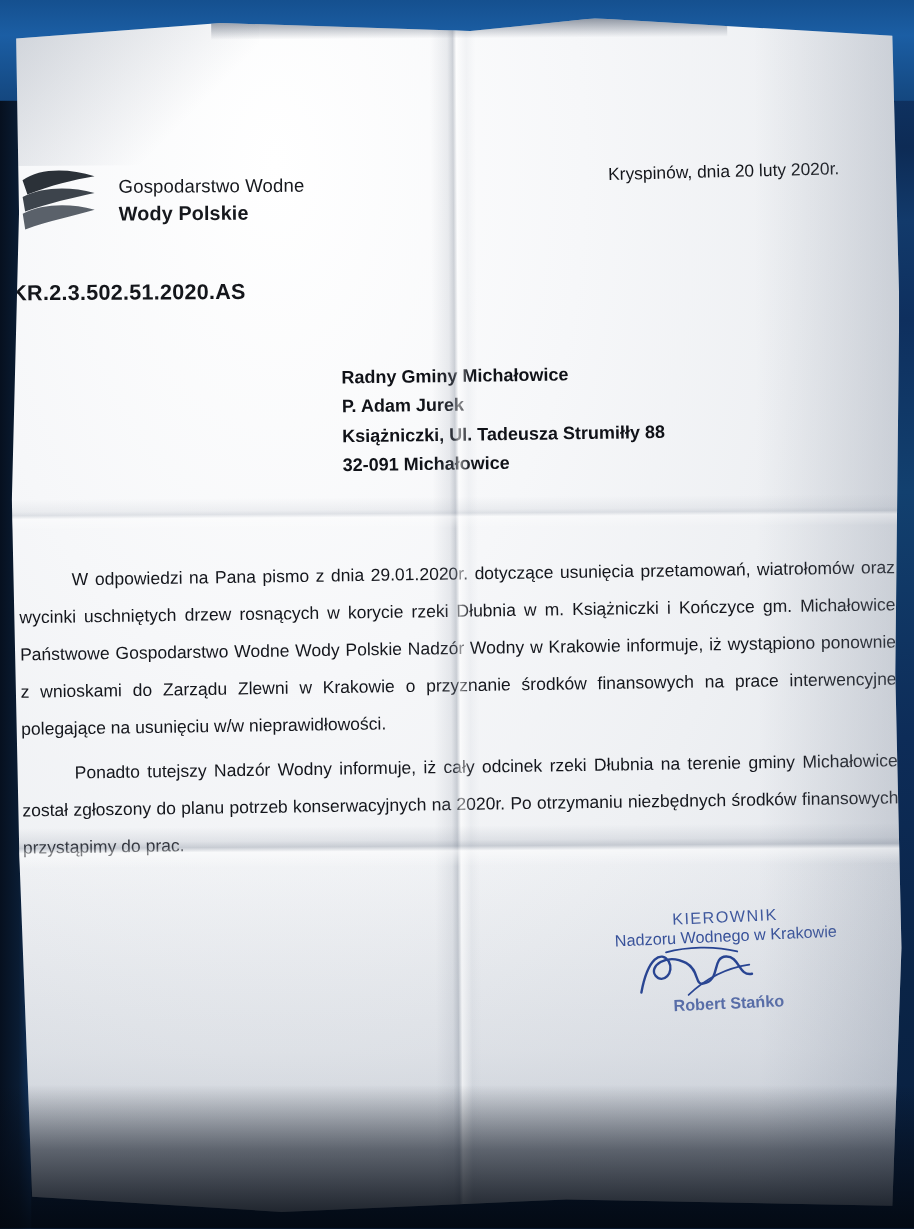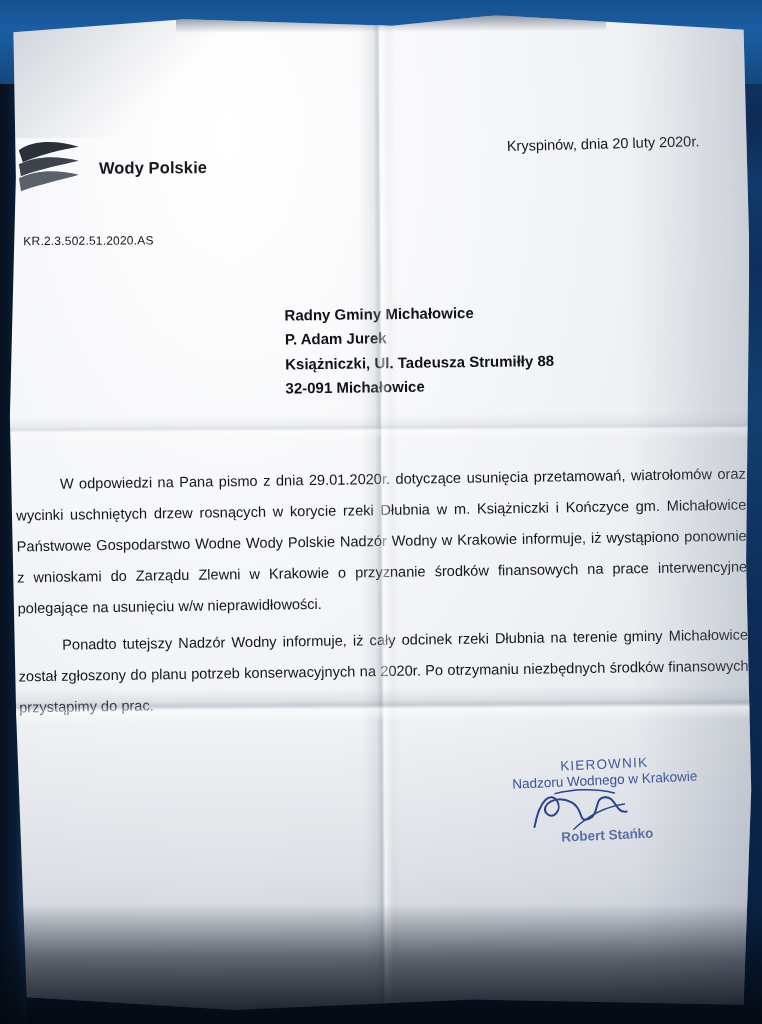--- a/index.html
+++ b/index.html
@@ -162,25 +162,24 @@
   }
   .wp-name .bold {
     font-weight: 700;
     font-size: 16.5px;
   }
 
   .ref-no {
     position: absolute;
     left: 2px;
     top: 216px;
-    font-size: 12px;
-    font-weight: 400;
+    font-size: 18px;
+    font-weight: 700;
     letter-spacing: .2px;
     color: #14161b;
-    margin-left: 14px;
   }
 
   .place-date {
     position: absolute;
     left: 500px;
     top: 121px;
     font-size: 14.5px;
     color: #14161b;
     transform: rotate(-1.1deg);
   }
@@ -254,20 +253,21 @@
   <div id="paper">
     <div class="content">
 
       <div class="letterhead">
         <svg class="wp-logo" viewBox="0 0 68 62">
           <path d="M2 12 C16 2, 40 2, 62 9 C44 12, 26 16, 6 24 Z" fill="#2b3138"></path>
           <path d="M2 26 C18 18, 40 17, 62 23 C44 27, 24 31, 4 38 Z" fill="#3d444c"></path>
           <path d="M2 40 C18 32, 40 31, 62 37 C44 42, 24 46, 4 53 Z" fill="#5a616a"></path>
         </svg>
         <div class="wp-name">
+          <div>Gospodarstwo Wodne</div>
           <div class="bold">Wody Polskie</div>
         </div>
       </div>
 
       <div class="ref-no">KR.2.3.502.51.2020.AS</div>
 
       <div class="place-date">Kryspinów, dnia 20  luty 2020r.</div>
 
       <div class="addressee">
         <div>Radny Gminy Michałowice</div>

